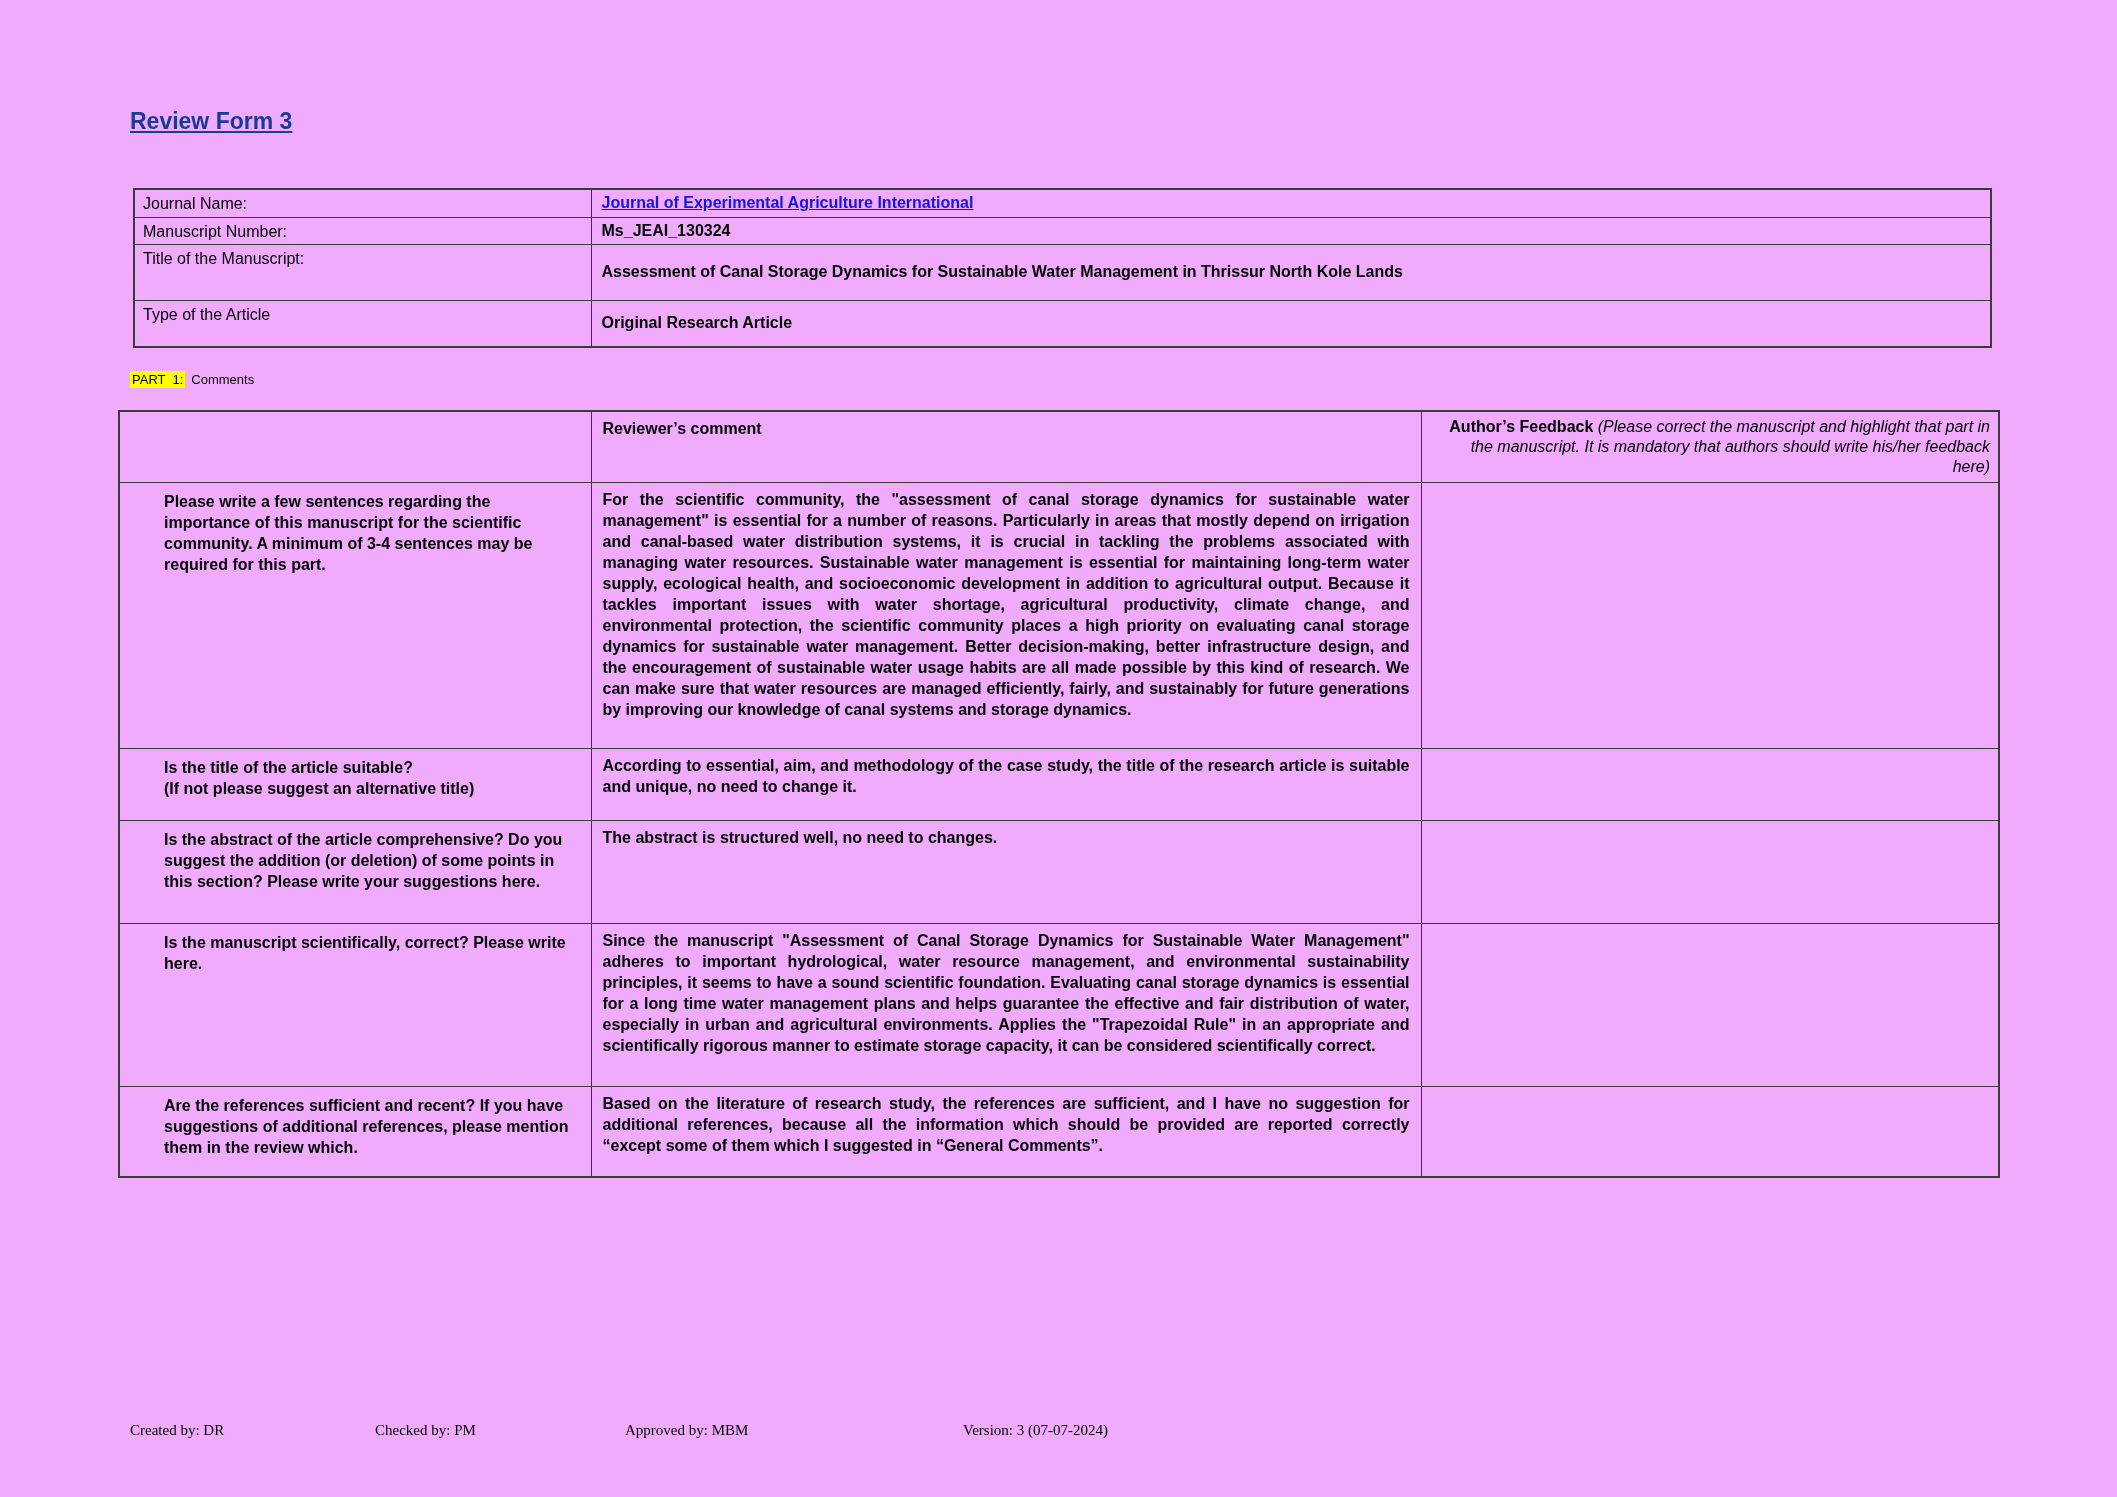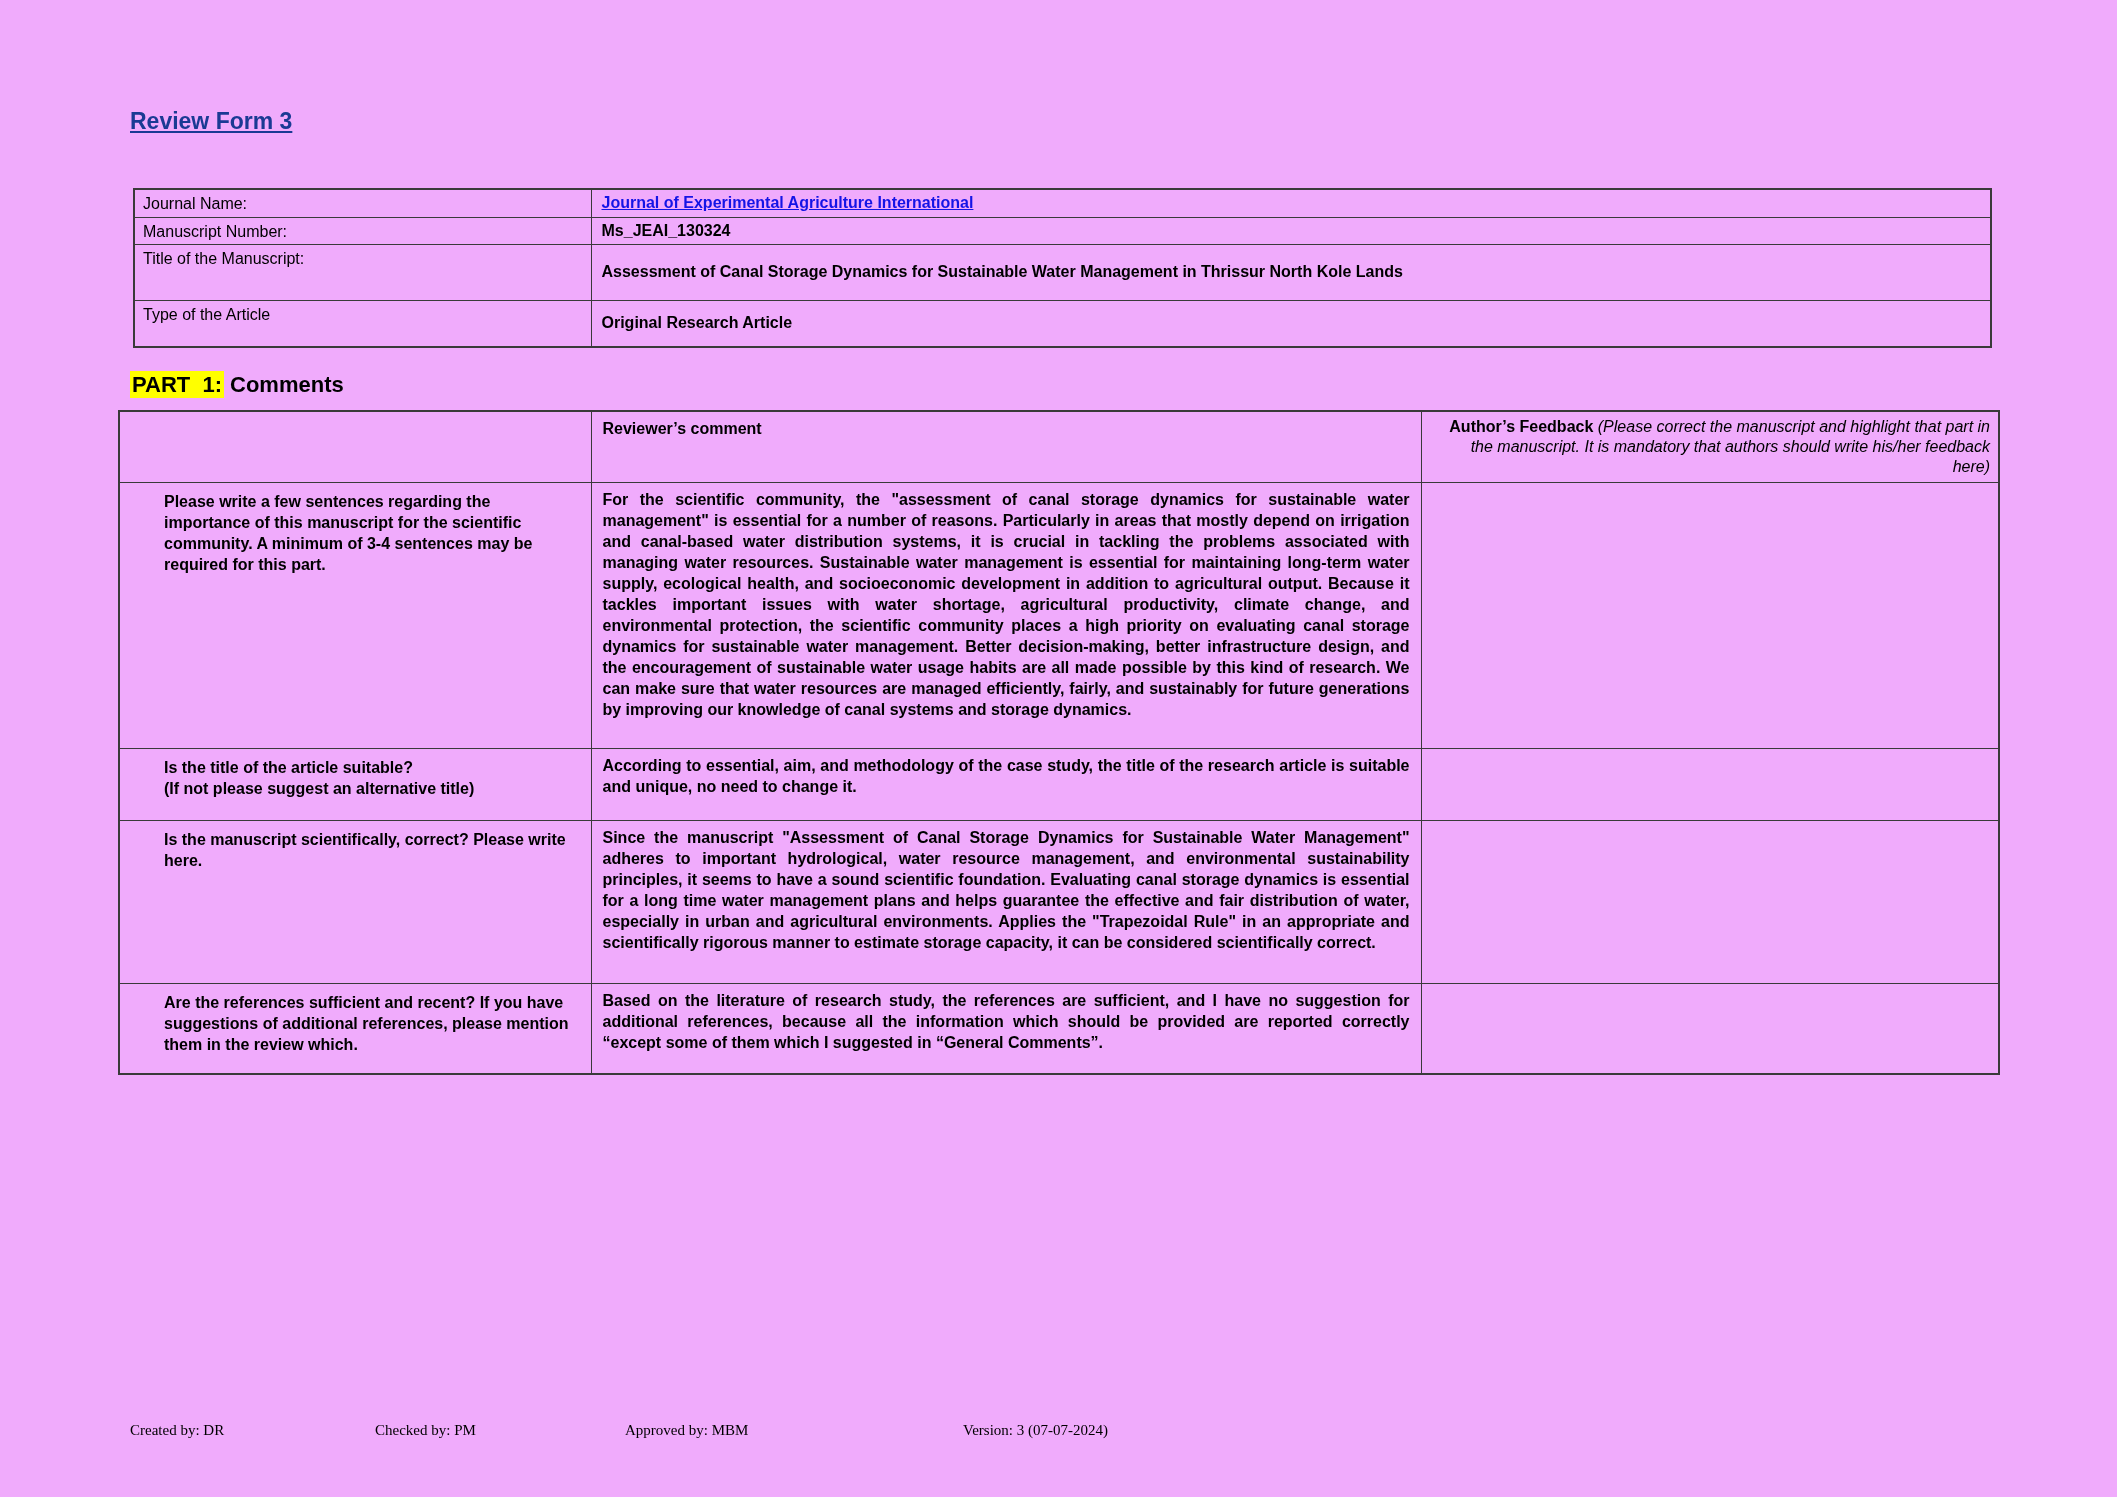--- a/index.html
+++ b/index.html
@@ -36,21 +36,21 @@
   .meta-table a{
     color:#1414E6;font-weight:bold;text-decoration:underline;cursor:pointer;
   }
   .meta-table tr.r1{height:28px;}
   .meta-table tr.r2{height:27px;}
   .meta-table tr.r3{height:56px;}
   .meta-table tr.r4{height:47px;}
   
   .part-line{
     position:absolute;left:130px;top:372px;
-    font-size:22px;font-weight:bold;text-align:center;
+    font-size:13px;font-weight:normal;text-align:center;
   }
   .part-badge{background:#FFFF00;white-space:pre;padding:1px 2px;}
   .part-label{margin-left:6px;}
   
   .comments-table{
     position:absolute;left:118px;top:410px;
     width:1880px;border-collapse:collapse;table-layout:fixed;
     border:2px solid #3a3a3a;
     font-size:16px;
   }
@@ -142,20 +142,25 @@
       <td class="cell-q">Please write a few sentences regarding the importance of this manuscript for the scientific community. A minimum of 3-4 sentences may be required for this part.</td>
       <td class="cell-c">For the scientific community, the "assessment of canal storage dynamics for sustainable water management" is essential for a number of reasons. Particularly in areas that mostly depend on irrigation and canal-based water distribution systems, it is crucial in tackling the problems associated with managing water resources. Sustainable water management is essential for maintaining long-term water supply, ecological health, and socioeconomic development in addition to agricultural output. Because it tackles important issues with water shortage, agricultural productivity, climate change, and environmental protection, the scientific community places a high priority on evaluating canal storage dynamics for sustainable water management. Better decision-making, better infrastructure design, and the encouragement of sustainable water usage habits are all made possible by this kind of research. We can make sure that water resources are managed efficiently, fairly, and sustainably for future generations by improving our knowledge of canal systems and storage dynamics.</td>
       <td class="cell-f"></td>
     </tr>
     <tr class="row2">
       <td class="cell-q">Is the title of the article suitable?
 (If not please suggest an alternative title)</td>
       <td class="cell-c">According to essential, aim, and methodology of the case study, the title of the research article is suitable and unique, no need to change it.</td>
       <td class="cell-f"></td>
     </tr>
+    <tr class="row3">
+      <td class="cell-q">Is the abstract of the article comprehensive? Do you suggest the addition (or deletion) of some points in this section? Please write your suggestions here.</td>
+      <td class="cell-c">The abstract is structured well, no need to changes.</td>
+      <td class="cell-f"></td>
+    </tr>
     <tr class="row4">
       <td class="cell-q">Is the manuscript scientifically, correct? Please write here.</td>
       <td class="cell-c">Since the manuscript "Assessment of Canal Storage Dynamics for Sustainable Water Management" adheres to important hydrological, water resource management, and environmental sustainability principles, it seems to have a sound scientific foundation. Evaluating canal storage dynamics is essential for a long time water management plans and helps guarantee the effective and fair distribution of water, especially in urban and agricultural environments. Applies the "Trapezoidal Rule" in an appropriate and scientifically rigorous manner to estimate storage capacity, it can be considered scientifically correct.</td>
       <td class="cell-f"></td>
     </tr>
     <tr class="row5">
       <td class="cell-q">Are the references sufficient and recent? If you have suggestions of additional references, please mention them in the review which.</td>
       <td class="cell-c">Based on the literature of research study, the references are sufficient, and I have no suggestion for additional references, because all the information which should be provided are reported correctly “except some of them which I suggested in “General Comments”.</td>
       <td class="cell-f"></td>
     </tr>

